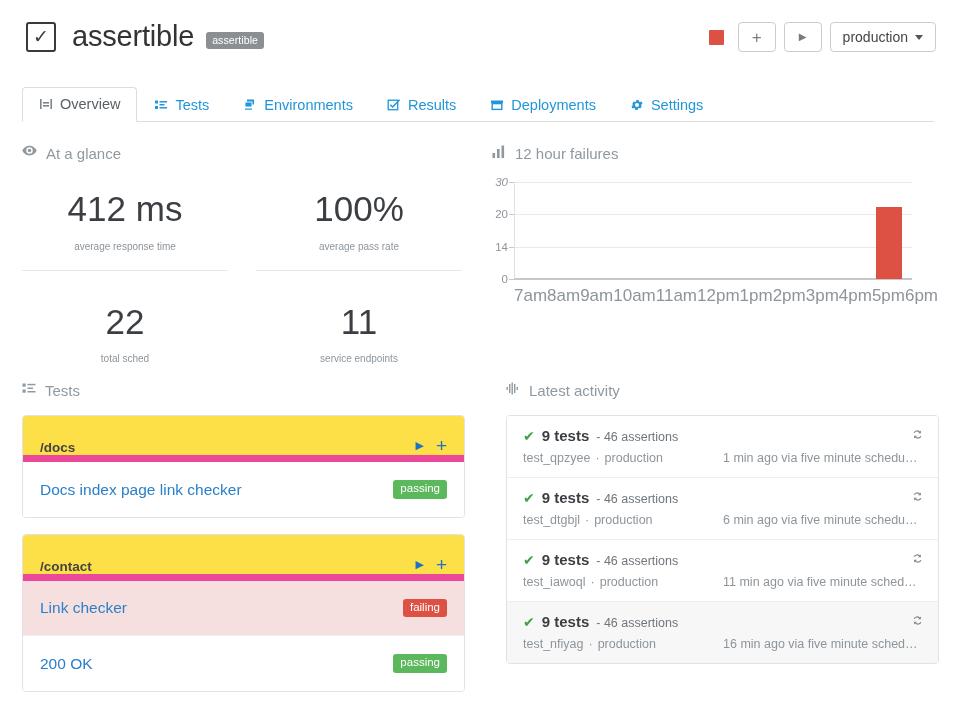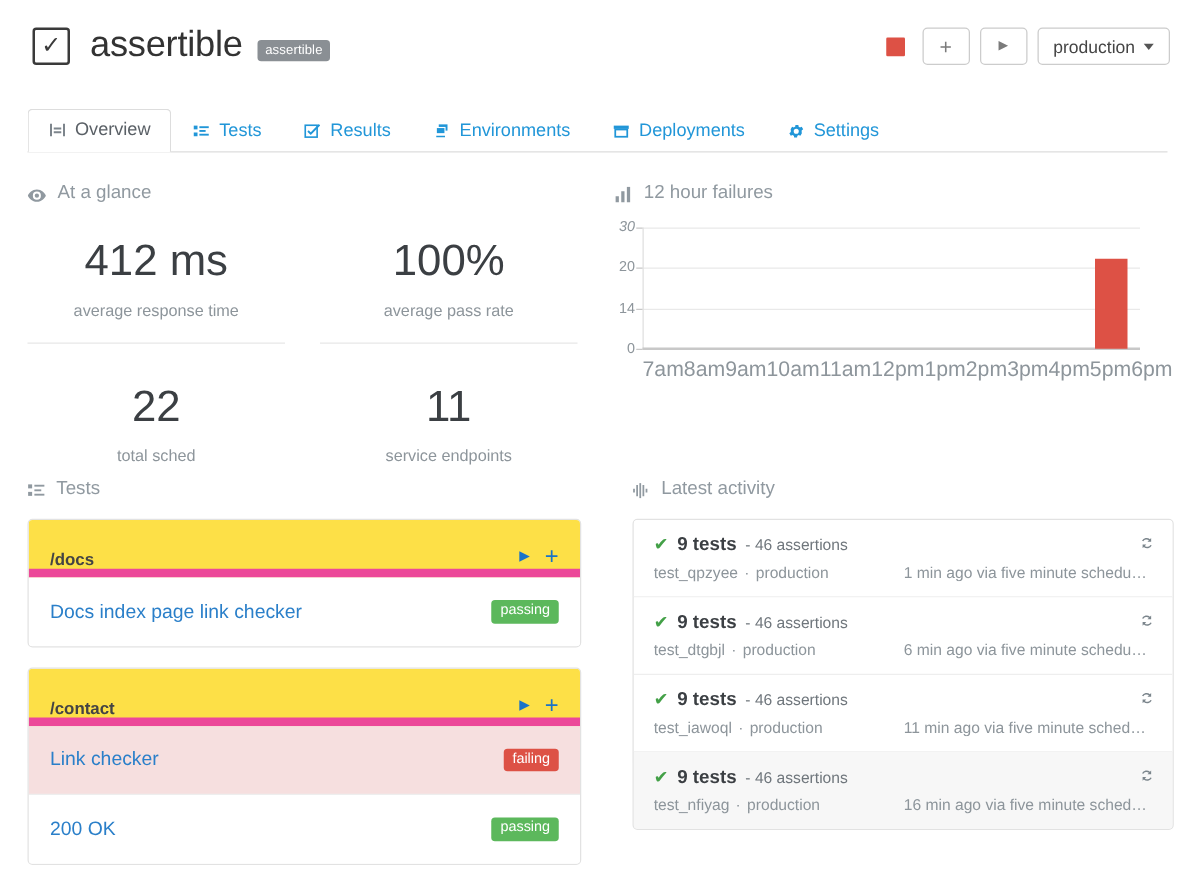--- a/index.html
+++ b/index.html
@@ -69,34 +69,34 @@
     border-radius: 4px 4px 0 0; position: relative; top: 1px; line-height: 1;
   }
   .tab.active {
     color: #5a6066; background: #ffffff;
     border-color: #dddddd; border-bottom: 1px solid #ffffff;
   }
   .tab .ticon { display: inline-flex; align-items: center; }
 
   
   .sec-head {
-    display: flex; align-items: flex-end; gap: 9px;
+    display: flex; align-items: flex-start; gap: 9px;
     font-size: 15px; color: #9099a0; font-weight: 400;
   }
 
   
   .glance { position: absolute; left: 22px; top: 145px; width: 440px; }
   .glance-grid {
     margin-top: 16px; display: grid; grid-template-columns: 1fr 1fr;
     column-gap: 28px;
   }
   .stat { text-align: center; padding: 12px 0 18px 0; }
   .stat.row2 { border-top: 1px solid #e8e8e8; padding-top: 32px; }
   .stat-value { font-size: 35px; color: #3b3f43; font-weight: 400; line-height: 1.1; }
-  .stat-label { margin-top: 12px; font-size: 13px; color: #8d959b; }
+  .stat-label { margin-top: 12px; font-size: 10px; color: #8d959b; }
 
   
   .chartbox { position: absolute; left: 492px; top: 145px; width: 442px; }
   .chart-area {
     position: relative; margin-top: 20px; width: 442px; height: 160px;
   }
   .plot {
     position: absolute; left: 22px; top: 0; width: 398px; height: 98px;
   }
   .gridline {
@@ -234,36 +234,36 @@
           <rect x="5.5" y="6" width="5" height="1.5" fill="#2196d8"></rect>
           <rect x="5.5" y="9" width="7.5" height="1.5" fill="#2196d8"></rect>
         </svg>
       </span>
       <span>Tests</span>
     </div>
 
     <div class="tab">
       <span class="ticon">
         <svg width="14" height="14" viewBox="0 0 14 14">
-          <rect x="1.2" y="2.2" width="9.5" height="9.5" fill="none" stroke="#2196d8" stroke-width="1.3"></rect>
-          <path d="M3.4 6.8 L5.6 9 L12.6 1.8" fill="none" stroke="#2196d8" stroke-width="1.5"></path>
-        </svg>
-      </span>
-      <span>Results</span>
+          <rect x="4" y="1.5" width="7" height="5" fill="#2196d8"></rect>
+          <rect x="2" y="4" width="7" height="5" fill="#2196d8" stroke="#ffffff" stroke-width="0.9"></rect>
+          <path d="M2 10.5 h7 v1.2 h-7 z" fill="#2196d8"></path>
+        </svg>
+      </span>
+      <span>Environments</span>
     </div>
 
     <div class="tab">
       <span class="ticon">
         <svg width="14" height="14" viewBox="0 0 14 14">
-          <rect x="4" y="1.5" width="7" height="5" fill="#2196d8"></rect>
-          <rect x="2" y="4" width="7" height="5" fill="#2196d8" stroke="#ffffff" stroke-width="0.9"></rect>
-          <path d="M2 10.5 h7 v1.2 h-7 z" fill="#2196d8"></path>
-        </svg>
-      </span>
-      <span>Environments</span>
+          <rect x="1.2" y="2.2" width="9.5" height="9.5" fill="none" stroke="#2196d8" stroke-width="1.3"></rect>
+          <path d="M3.4 6.8 L5.6 9 L12.6 1.8" fill="none" stroke="#2196d8" stroke-width="1.5"></path>
+        </svg>
+      </span>
+      <span>Results</span>
     </div>
 
     <div class="tab">
       <span class="ticon">
         <svg width="14" height="14" viewBox="0 0 14 14">
           <rect x="1" y="2.5" width="12" height="2.6" fill="#2196d8"></rect>
           <rect x="2.2" y="5.6" width="9.6" height="5.8" fill="none" stroke="#2196d8" stroke-width="1.4"></rect>
         </svg>
       </span>
       <span>Deployments</span>

